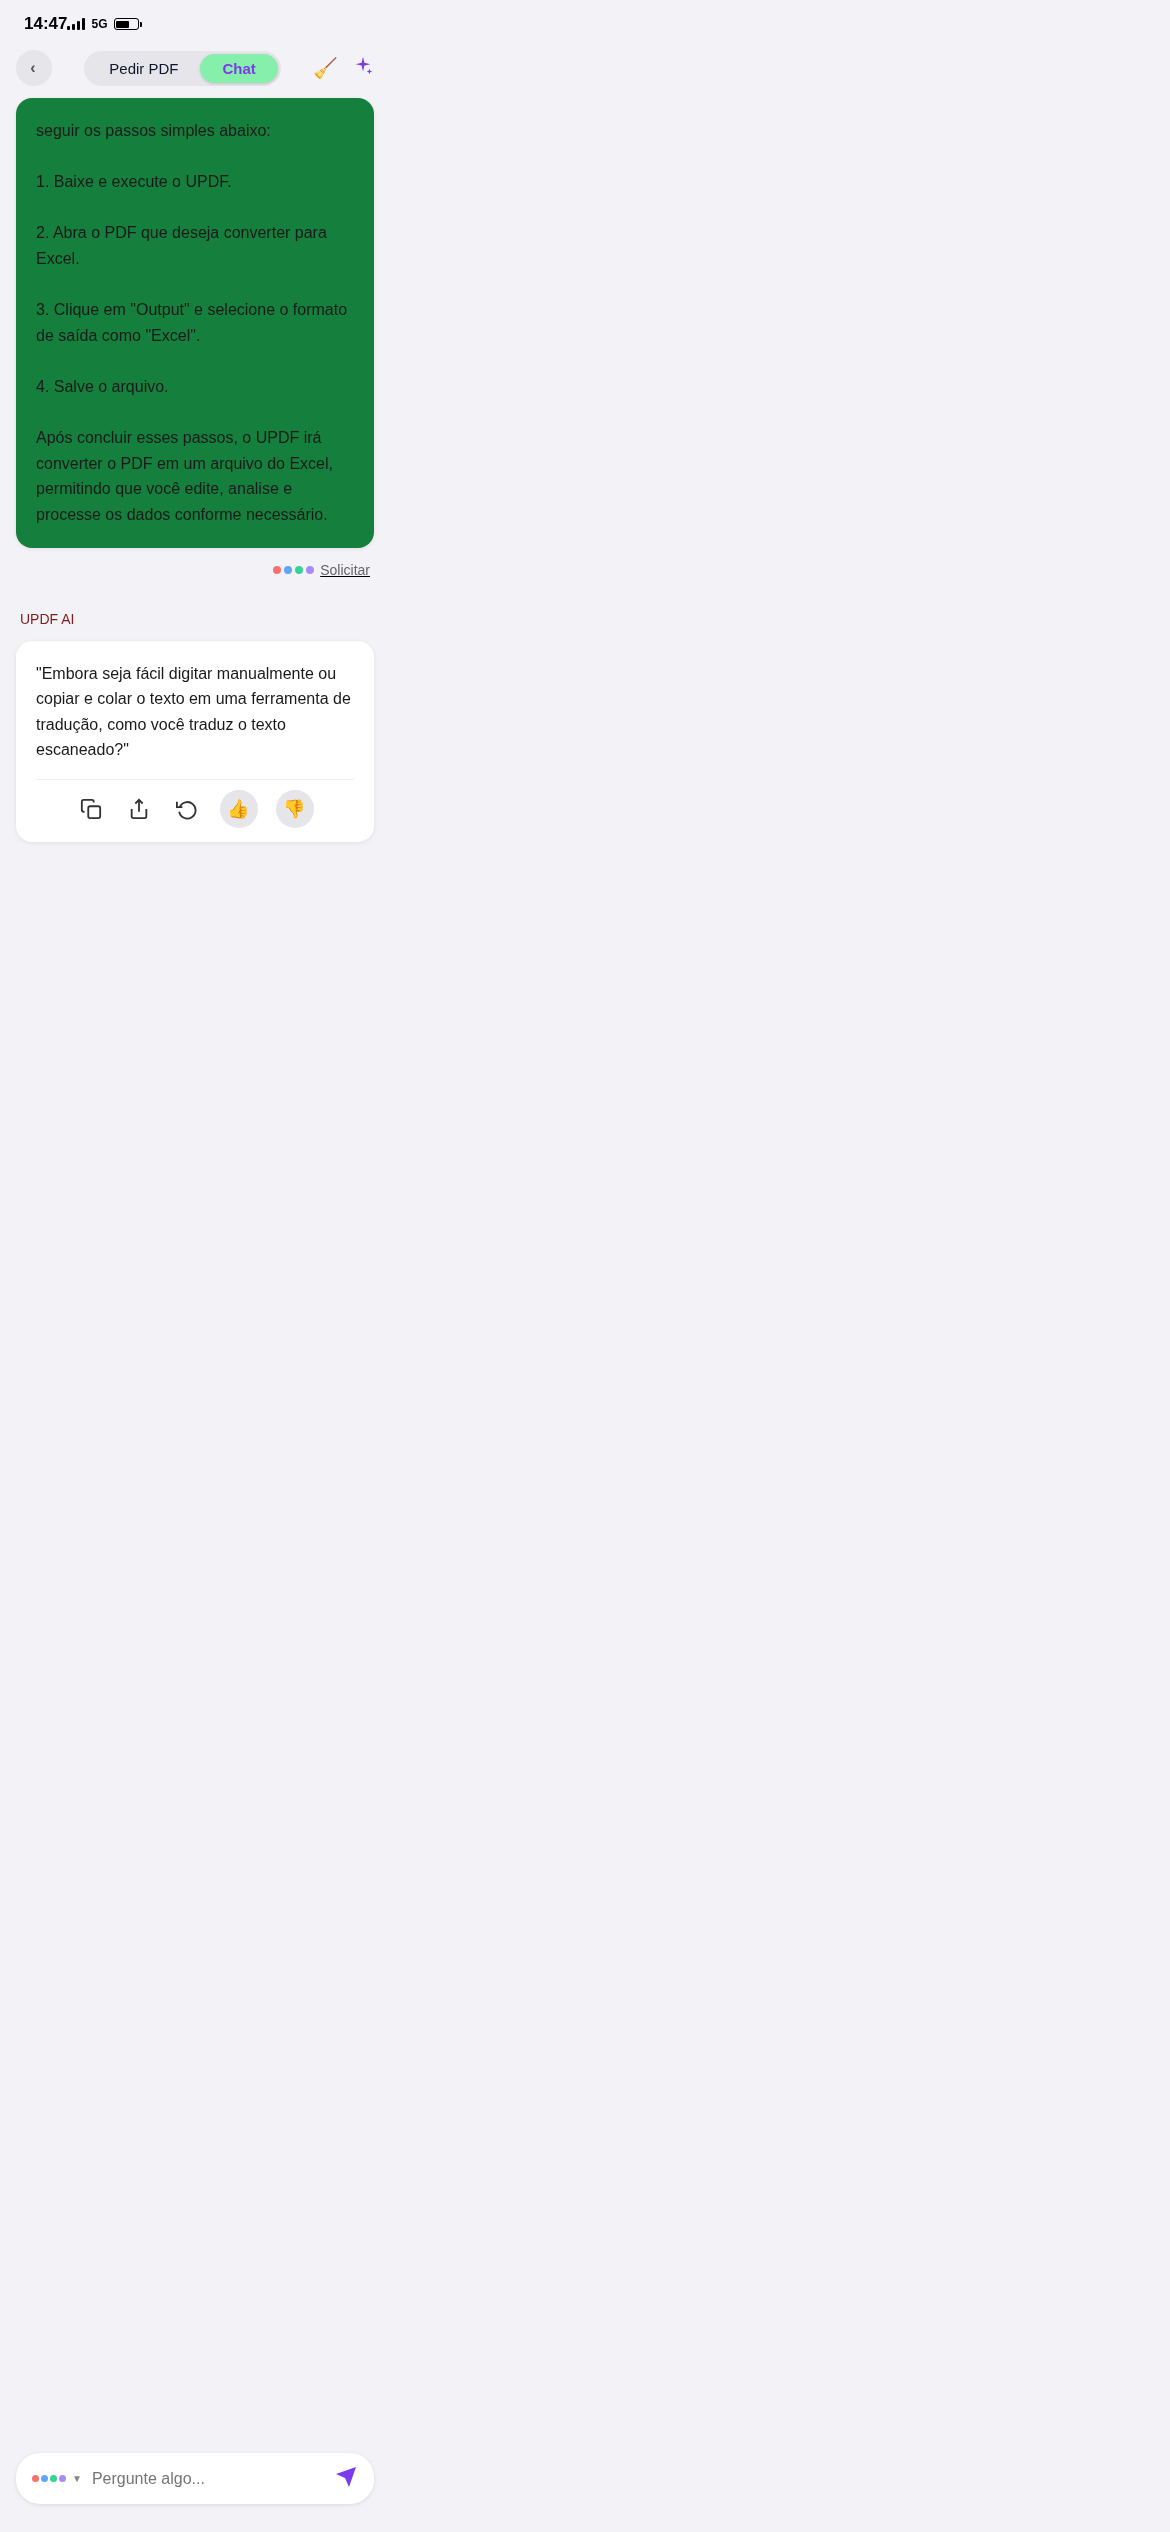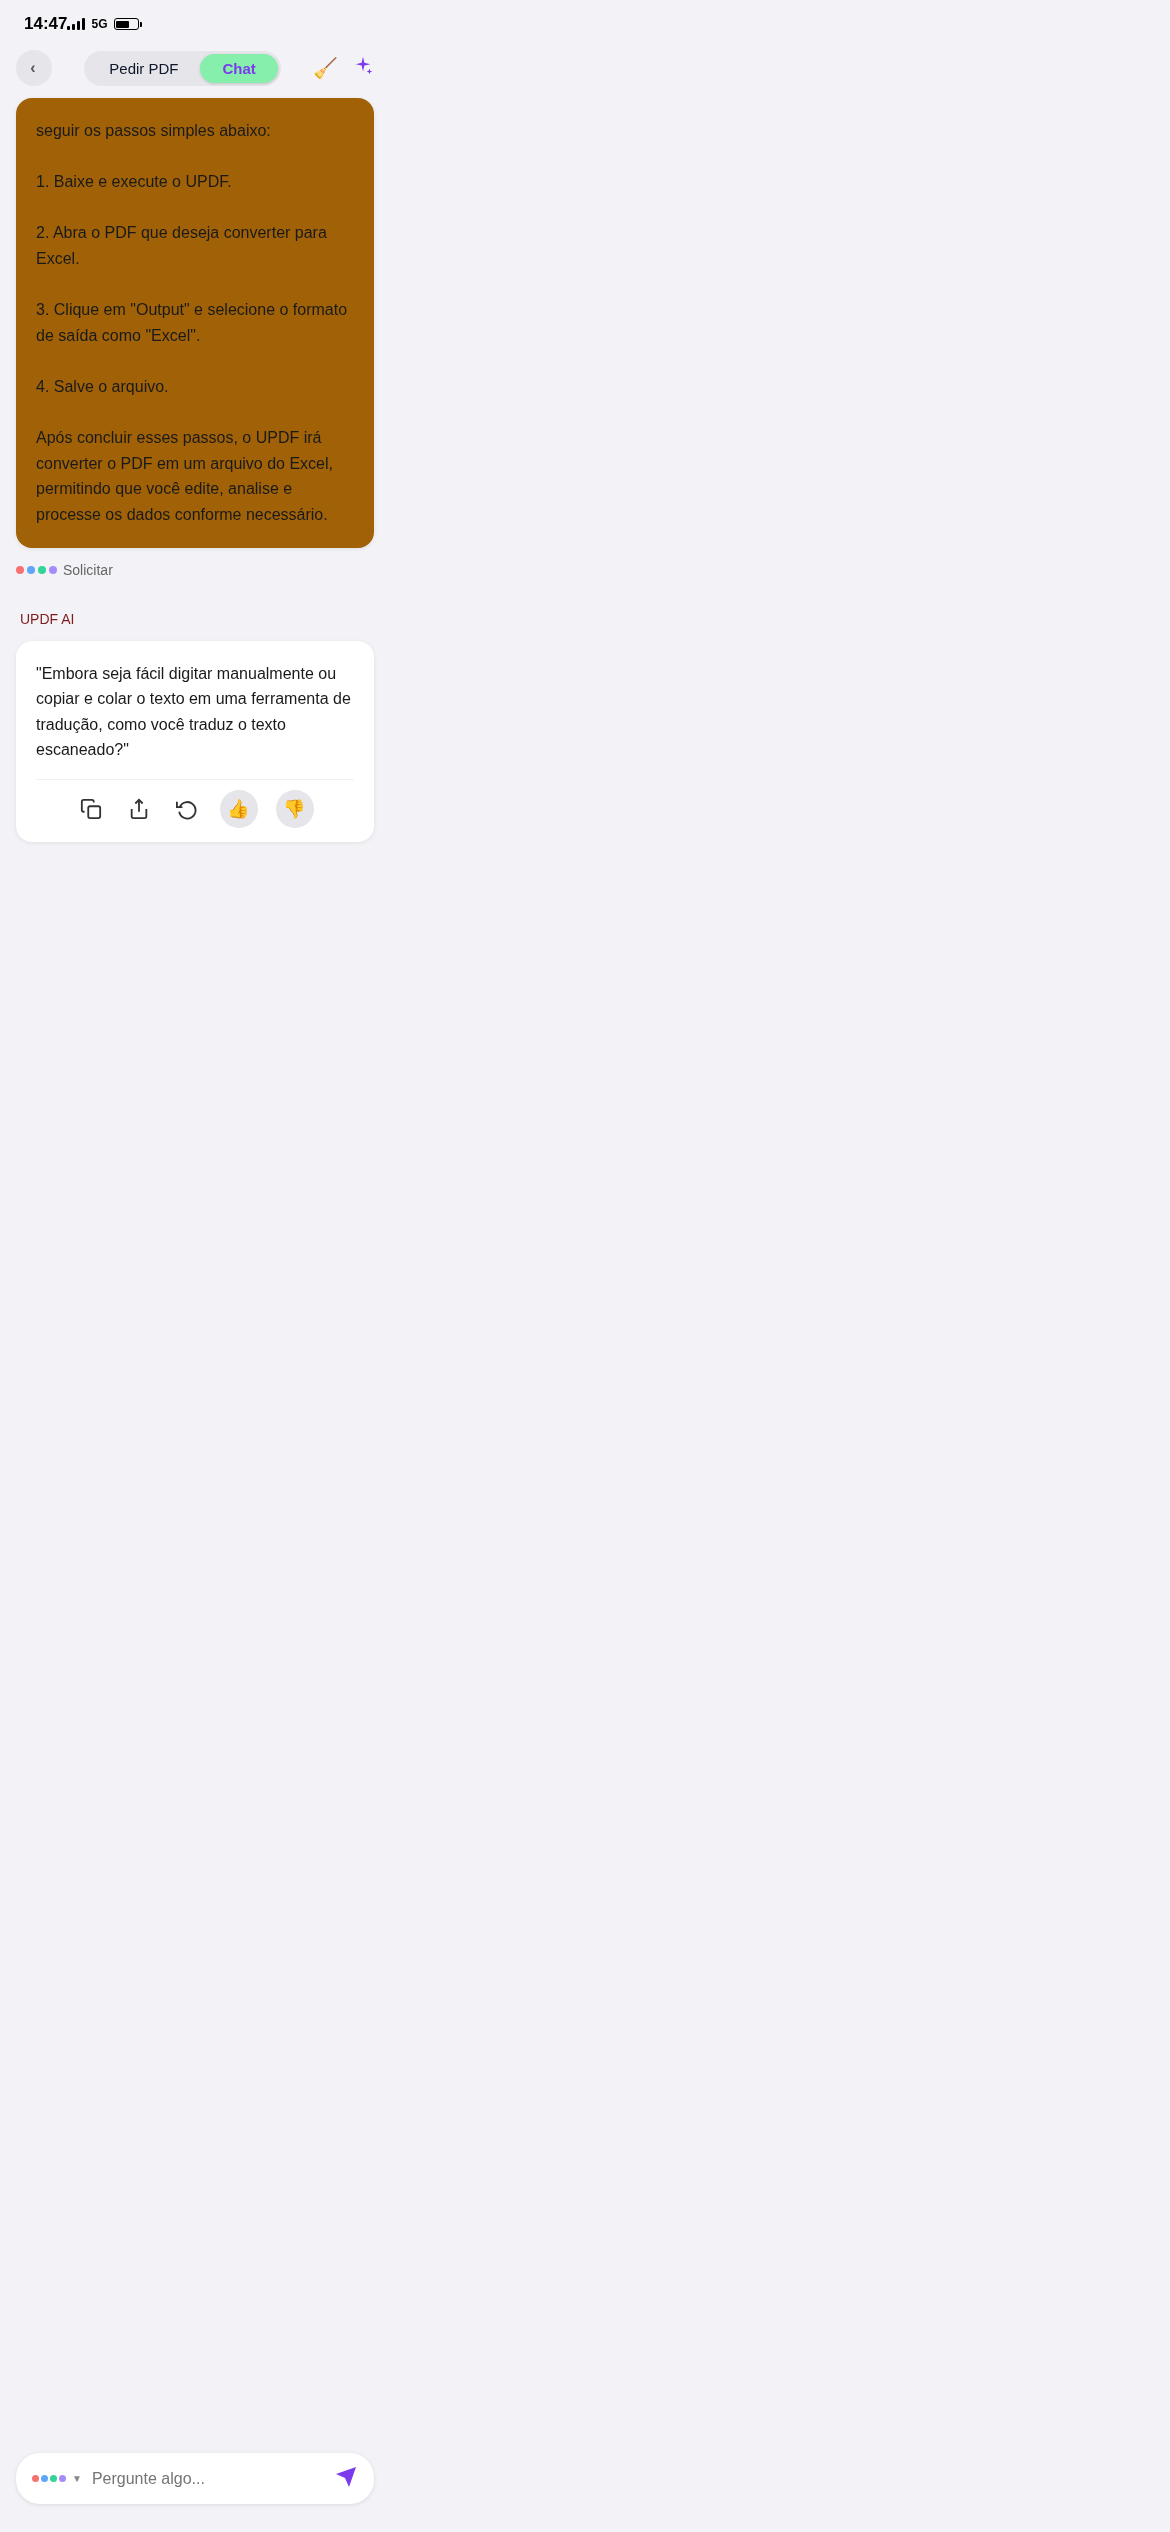--- a/index.html
+++ b/index.html
@@ -162,37 +162,39 @@
     .chat-area {
       padding: 0 16px;
       display: flex;
       flex-direction: column;
       gap: 14px;
       padding-bottom: 16px;
     }
 
     
     .ai-response-card {
-      background: #a16207;
+      background: #15803d;
       border-radius: 16px;
       padding: 20px;
       box-shadow: 0 1px 4px rgba(0,0,0,0.08);
     }
 
     .ai-response-text {
       font-size: 16px;
       line-height: 1.6;
       color: #1a1a1a;
     }
 
     
     .user-message-wrapper {
       display: flex;
       flex-direction: column;
+      align-items: flex-end;
       gap: 6px;
+      text-decoration: underline;
     }
 
     .solicitar-label {
       display: flex;
       align-items: center;
       gap: 6px;
       font-size: 14px;
       color: #666;
       padding-right: 4px;
     }

